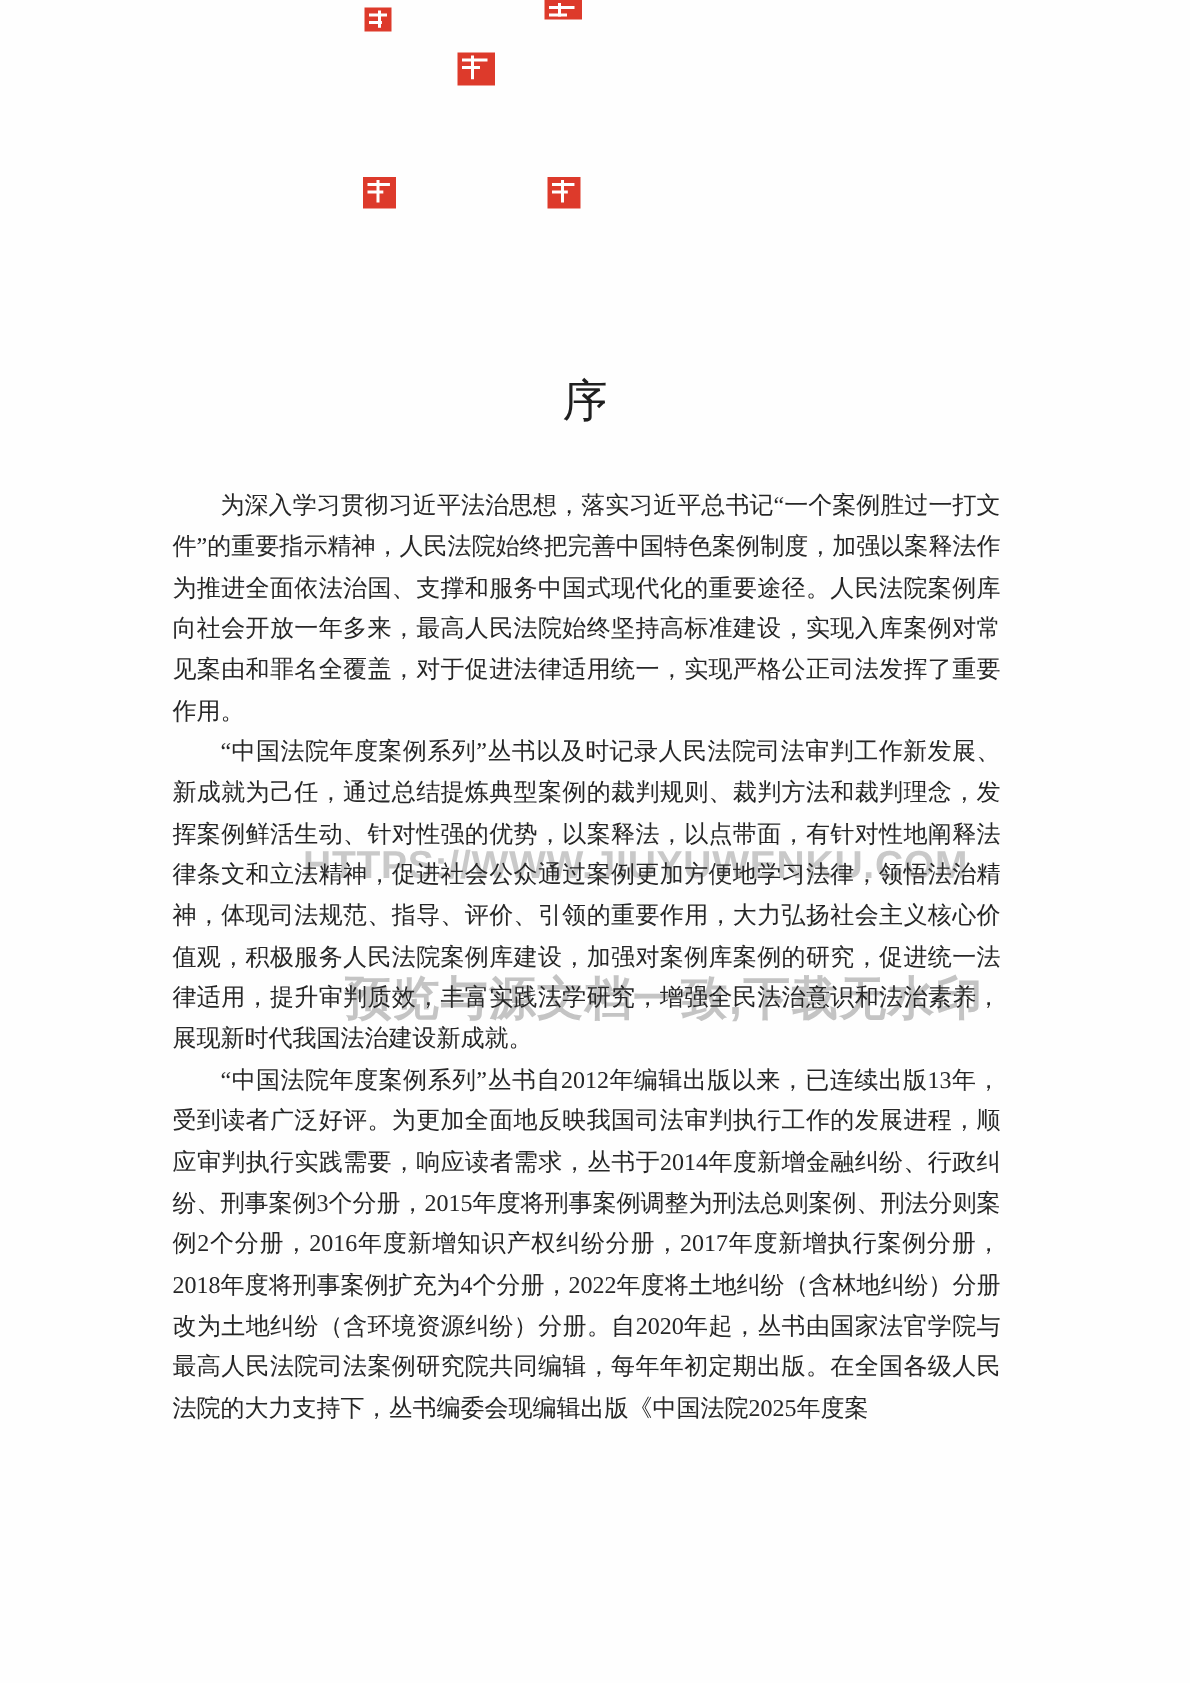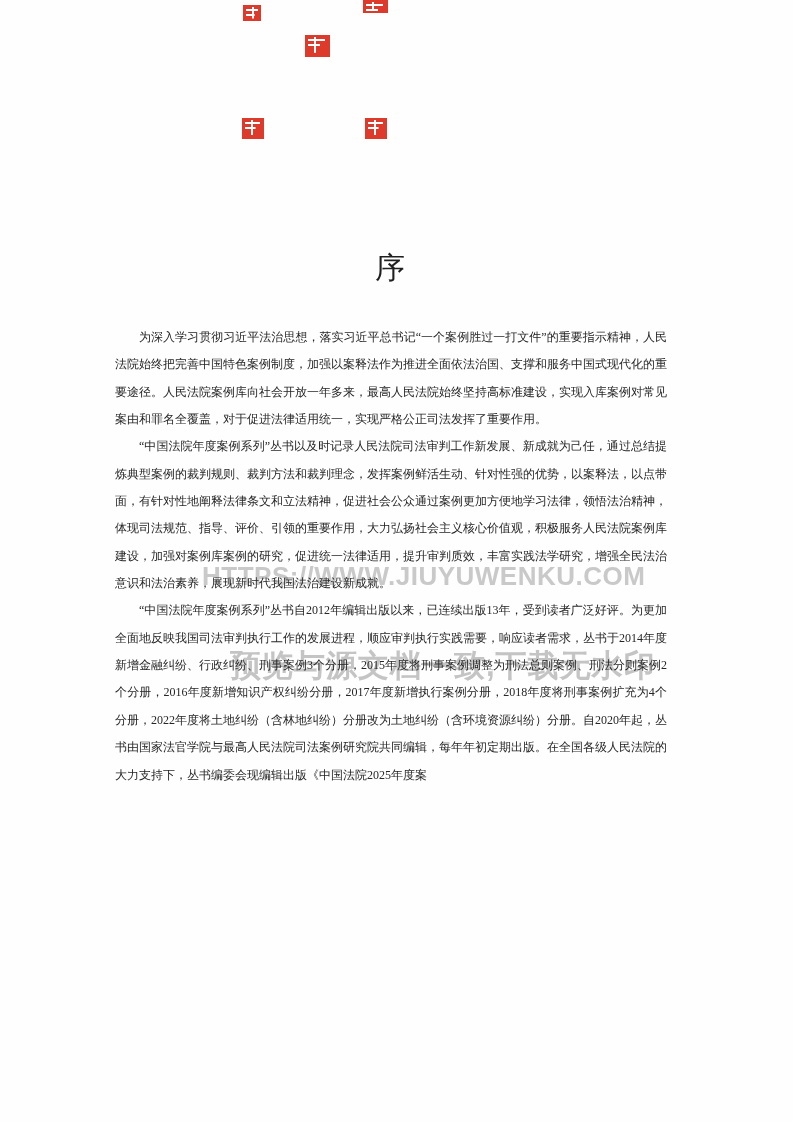--- a/index.html
+++ b/index.html
@@ -64,21 +64,21 @@
     font-size:30px;
     font-weight:400;
     letter-spacing:2px;
     color:#1f1f1f;
     line-height:36px;
   }
   .body-text{margin-top:38px;}
   .body-text p{
     margin:0;
     text-indent:2em;
-    font-size:12px;
+    font-size:16px;
     line-height:27.35px;
     text-align:justify;
     text-justify:inter-ideograph;
     color:#262626;
   }
 </style>
 </head>
 <body>
 
 <div class="page">

